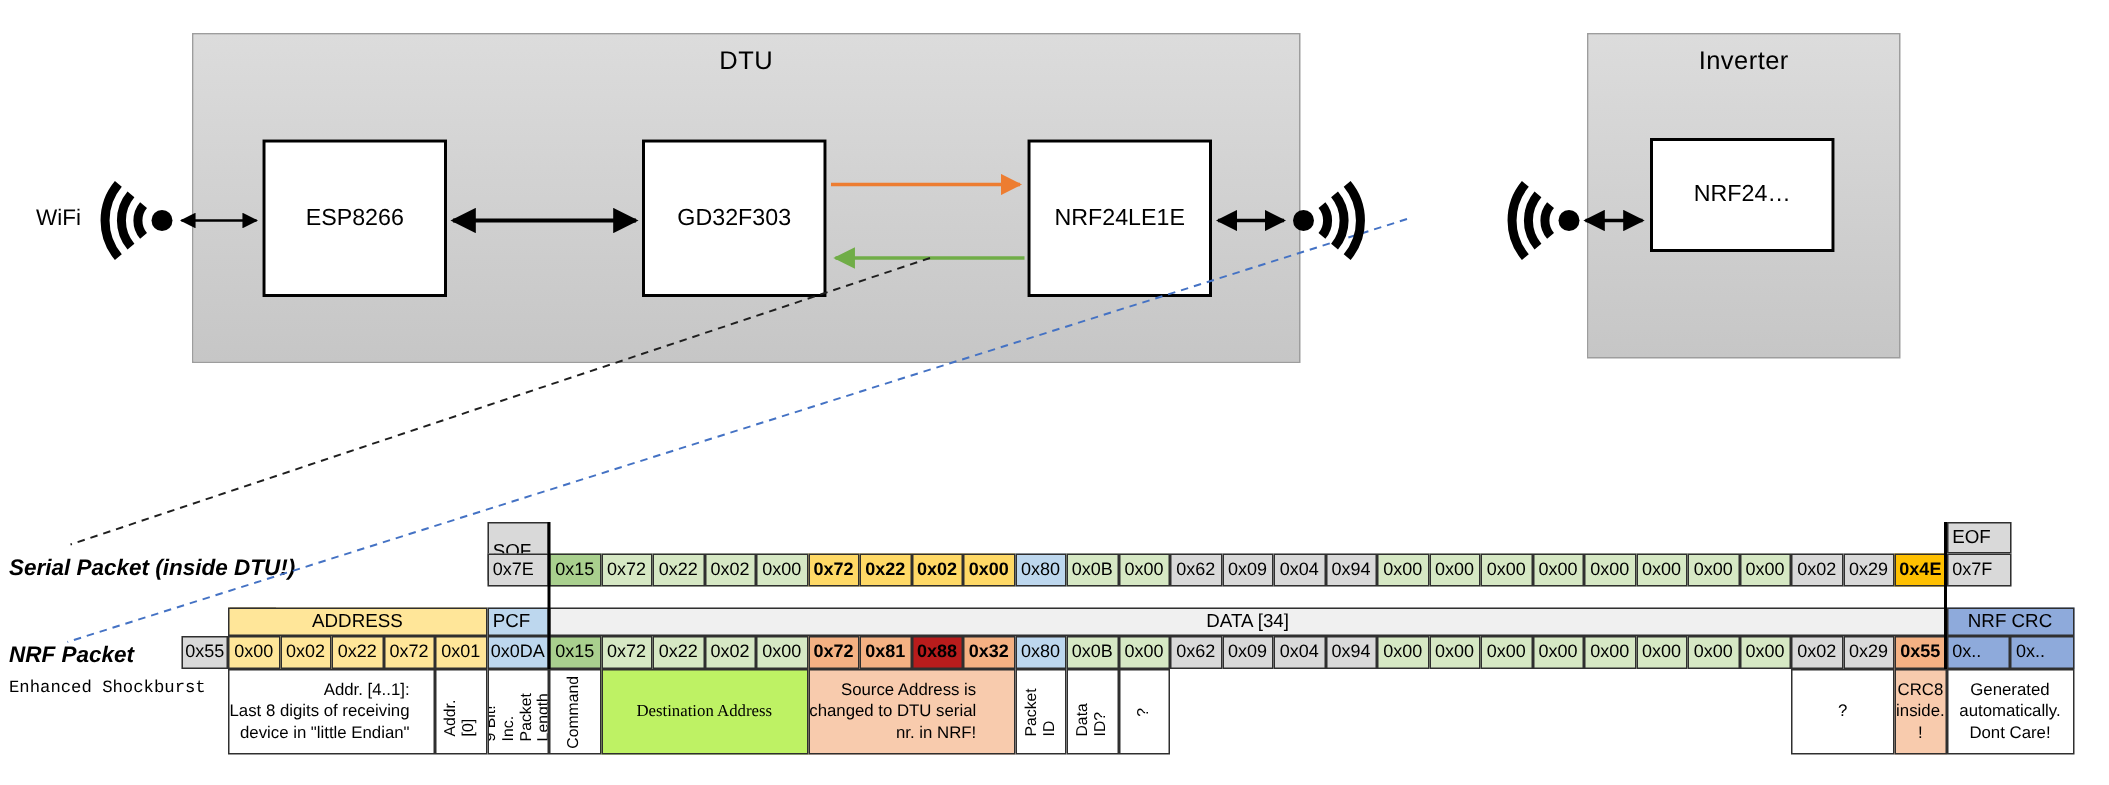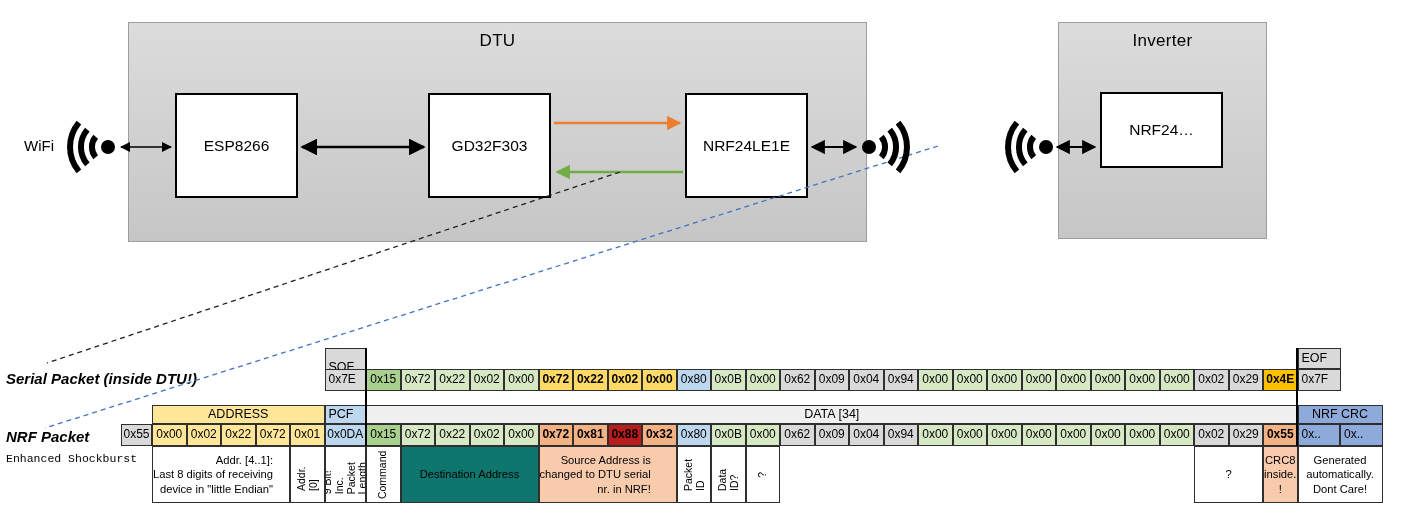--- a/index.html
+++ b/index.html
@@ -136,21 +136,21 @@
       <span>Addr.[0]</span>
     </div>
     <div class="tcell vert" style="left: 324.5px; top: 446px; width: 41.5px; height: 57px; background: rgb(255, 255, 255);">
       <span>9 Bit!
 Inc. Packet
 Length</span>
     </div>
     <div class="tcell vert" style="left: 366px; top: 446px; width: 34.5px; height: 57px; background: rgb(255, 255, 255);">
       <span>Command</span>
     </div>
-    <div class="tcell ann" style="left: 400.5px; top: 446px; width: 138px; height: 57px; background: #0f766e;">Destination Address</div>
+    <div class="tcell ann" style="left: 400.5px; top: 446px; width: 138px; height: 57px; background: #bef264; font-family: Liberation Serif, serif;">Destination Address</div>
     <div class="tcell leftal ann" style="left: 538.5px; top: 446px; width: 138px; height: 57px; background: rgb(248, 203, 173);">Source Address is
 changed to DTU serial
 nr. in NRF!</div>
     <div class="tcell vert" style="left: 676.5px; top: 446px; width: 34.5px; height: 57px; background: rgb(255, 255, 255);">
       <span>Packet ID</span>
     </div>
     <div class="tcell vert" style="left: 711px; top: 446px; width: 34.5px; height: 57px; background: rgb(255, 255, 255);">
       <span>Data ID?</span>
     </div>
     <div class="tcell vert" style="left: 745.5px; top: 446px; width: 34.5px; height: 57px; background: rgb(255, 255, 255);">

